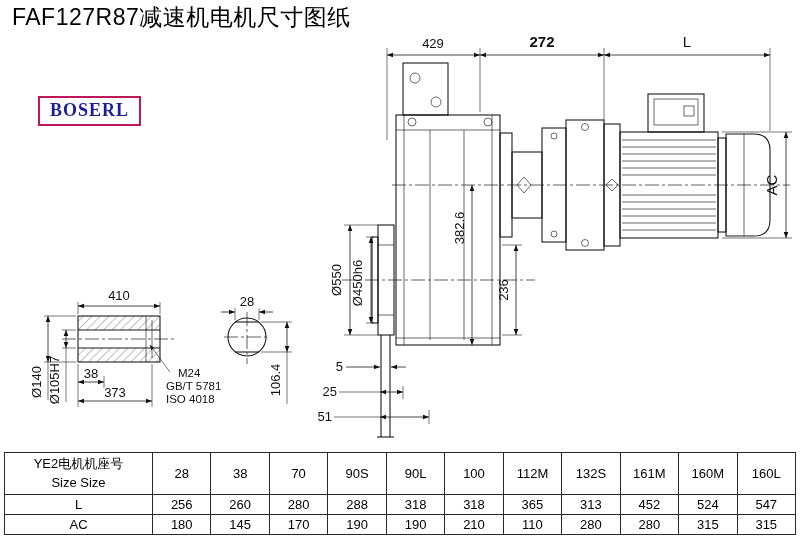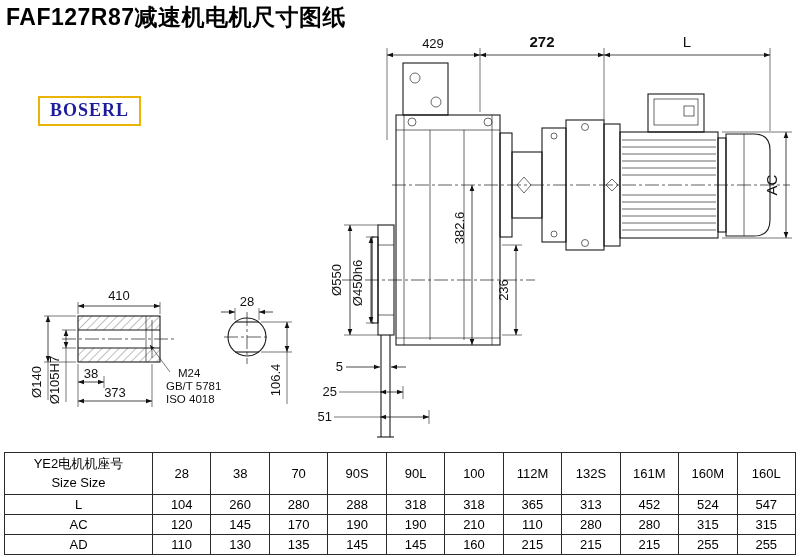--- a/index.html
+++ b/index.html
@@ -1,23 +1,23 @@
 <!DOCTYPE html>
 <html><head>
 <meta charset="utf-8">
 <style>
   * { margin:0; padding:0; box-sizing:border-box; }
   html,body { width:800px; height:557px; }
   body { position:relative; background:#fff; overflow:hidden;
          font-family:"Liberation Sans", sans-serif; color:#000; }
 
-  .title { position:absolute; top:2px; left:6px; font-size:23px; font-weight:bold;
+  .title { position:absolute; top:2px; left:12px; font-size:23px; font-weight:normal;
            letter-spacing:0.5px; white-space:nowrap; }
 
-  .brand { position:absolute; top:96px; left:38px; border:2px solid #eab308;
+  .brand { position:absolute; top:96px; left:38px; border:2px solid #be185d;
            padding:2px 10px 3px 10px; background:#fff; }
   .brand span { font-family:"Liberation Serif", serif; font-weight:bold;
                 font-size:18px; color:#1c1c9c; letter-spacing:1px; }
 
   svg.drawing { position:absolute; top:0; left:0; }
   svg text { font-family:"Liberation Sans", sans-serif; font-size:13px; fill:#111; }
   .bigdim { font-size:15px; font-weight:bold; }
   .meddim { font-size:15px; }
   .note   { font-size:11.5px; }
 
@@ -256,54 +256,40 @@
       <th>90L</th>
       <th>100</th>
       <th>112M</th>
       <th>132S</th>
       <th>161M</th>
       <th>160M</th>
       <th>160L</th>
     </tr>
     <tr>
       <td class="lbl">L</td>
-      <td>104</td>
+      <td>256</td>
       <td>260</td>
       <td>280</td>
       <td>288</td>
       <td>318</td>
       <td>318</td>
       <td>365</td>
       <td>313</td>
       <td>452</td>
       <td>524</td>
       <td>547</td>
     </tr>
     <tr>
       <td class="lbl">AC</td>
-      <td>120</td>
+      <td>180</td>
       <td>145</td>
       <td>170</td>
       <td>190</td>
       <td>190</td>
       <td>210</td>
       <td>110</td>
       <td>280</td>
       <td>280</td>
       <td>315</td>
       <td>315</td>
     </tr>
-    <tr>
-      <td class="lbl">AD</td>
-      <td>110</td>
-      <td>130</td>
-      <td>135</td>
-      <td>145</td>
-      <td>145</td>
-      <td>160</td>
-      <td>215</td>
-      <td>215</td>
-      <td>215</td>
-      <td>255</td>
-      <td>255</td>
-    </tr>
   </tbody>
 </table>
 
 </body></html>

